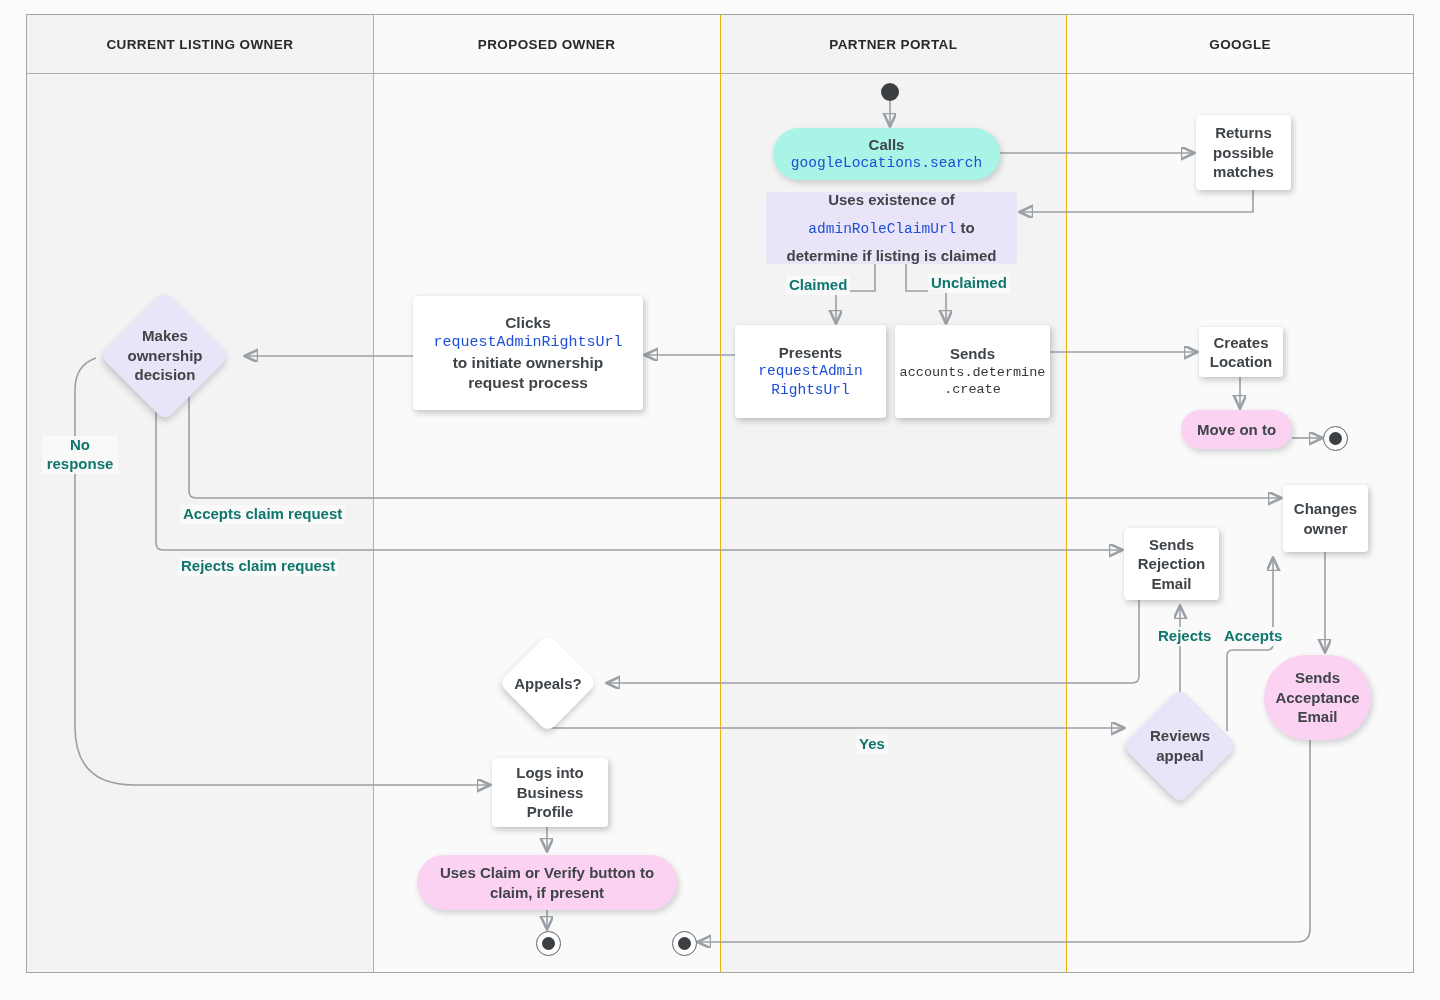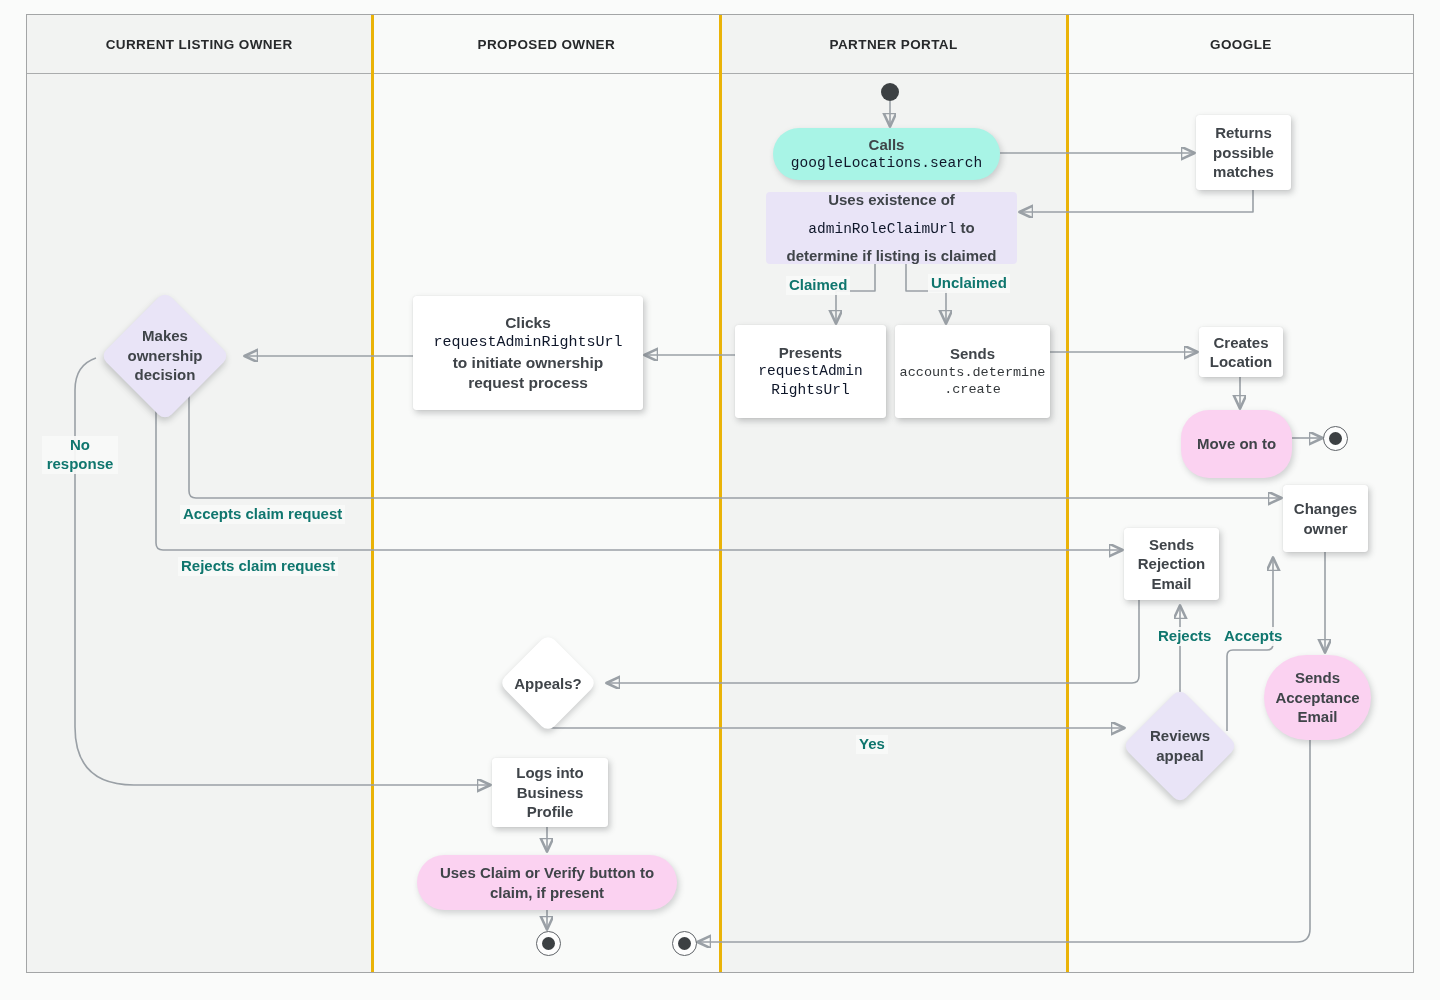--- a/index.html
+++ b/index.html
@@ -2,21 +2,21 @@
 <html><head>
 <meta charset="utf-8">
 <style>
   html,body{margin:0;padding:0;background:#fafbfa;}
   body{font-family:"Liberation Sans",sans-serif;}
   .stage{position:relative;width:1440px;height:1000px;background:#fafbfa;overflow:hidden;}
 
   
   .lanes{position:absolute;left:26px;top:14px;width:1388px;height:959px;
          display:flex;border:1px solid #a3a5a6;box-sizing:border-box;}
-  .lane{flex:1;display:flex;flex-direction:column;border-right:3px solid #eab308;box-sizing:border-box;}
+  .lane{flex:1;display:flex;flex-direction:column;border-right:1px solid #eab308;box-sizing:border-box;}
   .lane:last-child{border-right:none;}
   .lane-header{height:58px;flex:0 0 58px;border-bottom:1px solid #aaacad;
                display:flex;align-items:center;justify-content:center;
                font-size:13.5px;font-weight:700;letter-spacing:.4px;color:#27292b;}
   .lane-body{flex:1;}
   .lane-gray .lane-header,.lane-gray .lane-body{background:#f2f3f2;}
   .lane-light .lane-header,.lane-light .lane-body{background:#f9faf9;}
 
   
   svg.wires{position:absolute;left:0;top:0;z-index:3;}
@@ -25,21 +25,21 @@
   
   .node{position:absolute;z-index:6;display:flex;flex-direction:column;align-items:center;justify-content:center;
         text-align:center;font-weight:700;font-size:15px;color:#3f4449;line-height:1.3;box-sizing:border-box;}
   .box{background:#ffffff;border-radius:3px;
        box-shadow:2px 3px 6px rgba(60,64,67,.28),0 0 1px rgba(60,64,67,.2);}
   .pill{border-radius:28px;box-shadow:2px 3px 6px rgba(60,64,67,.22);}
   .teal{background:#a8f4e6;}
   .pinkpill{background:#fbd2f1;}
   .lav{background:#e9e4f7;border-radius:4px;gap:8px;}
   .mono{font-family:"Liberation Mono",monospace;font-weight:400;font-size:13.5px;color:#34383b;}
-  .mono-lg{font-family:"Liberation Mono",monospace;font-weight:400;font-size:14.5px;color:#0f172a;}
+  .mono-lg{font-family:"Liberation Mono",monospace;font-weight:400;font-size:14.5px;color:#1d4ed8;}
 
   
   .diamond{position:absolute;transform:rotate(45deg);border-radius:9px;z-index:5;
            box-shadow:2px 3px 6px rgba(60,64,67,.25);}
   .diamond.lavd{background:#e9e4f7;}
   .diamond.whited{background:#ffffff;}
   .dlabel{position:absolute;z-index:6;text-align:center;font-weight:700;font-size:15px;color:#3f4449;line-height:1.3;}
 
   
   .startdot{position:absolute;z-index:6;width:18px;height:18px;border-radius:50%;background:#3c4043;}
@@ -134,21 +134,21 @@
     <span>Returns</span>
     <span>possible</span>
     <span>matches</span>
   </div>
 
   <div class="node box" style="left:1199px;top:327px;width:84px;height:50px;">
     <span>Creates</span>
     <span>Location</span>
   </div>
 
-  <div class="node pill pinkpill" style="left:1181px;top:410px;width:111px;height:68px;">
+  <div class="node pill pinkpill" style="left:1181px;top:410px;width:111px;height:39px;">
     <span>Move on to</span>
   </div>
 
   <div class="endnode" style="left:1323px;top:426px;">
     <div class="dot"></div>
   </div>
 
   <div class="node box" style="left:1283px;top:485px;width:85px;height:67px;">
     <span>Changes</span>
     <span>owner</span>

